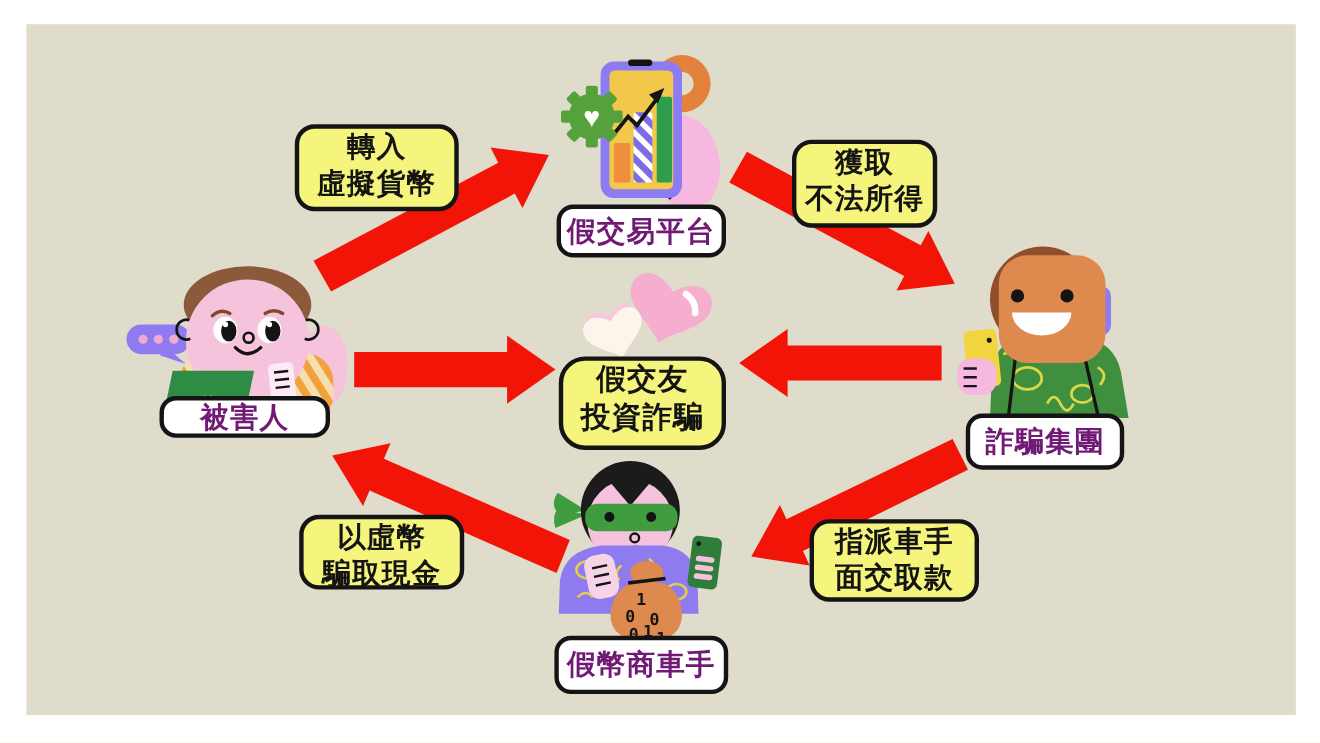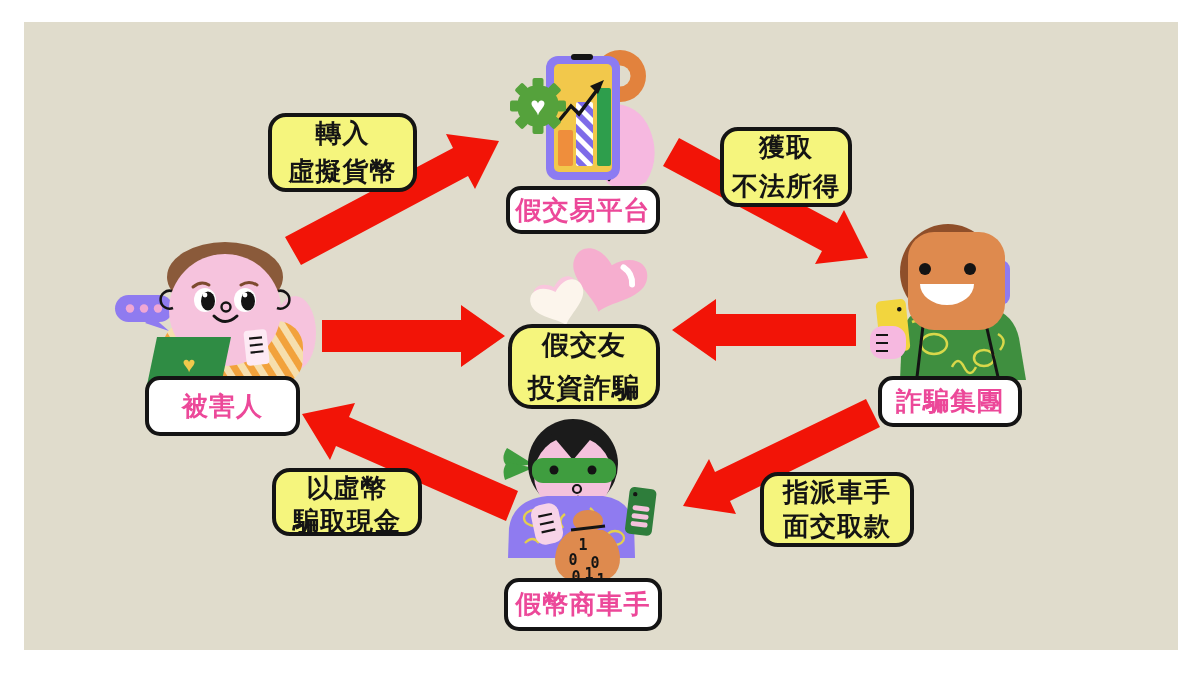--- a/index.html
+++ b/index.html
@@ -4,23 +4,23 @@
 <style>
   html,body{margin:0;padding:0;background:#fff;}
   .page{position:relative;width:1200px;height:675px;background:#fff;overflow:hidden;
         font-family:"Liberation Sans","DejaVu Sans",sans-serif;}
   .canvas{position:absolute;left:24px;top:22px;width:1154px;height:628px;background:#e0dccc;}
   .illu{position:absolute;}
   svg{display:block;}
   .arrows{position:absolute;left:0;top:0;width:1200px;height:675px;pointer-events:none;}
   .label{position:absolute;box-sizing:border-box;background:#fff;border:4px solid #141414;
          border-radius:15px;display:flex;align-items:center;justify-content:center;
-         font-weight:bold;font-size:26px;color:#ec4899;letter-spacing:1px;}
+         font-weight:bold;font-size:26px;color:#701a75;letter-spacing:1px;}
   .tag{position:absolute;box-sizing:border-box;background:#f5f57d;border:4px solid #141414;
-       border-radius:18px;display:flex;flex-direction:column;align-items:center;justify-content:space-between;
+       border-radius:18px;display:flex;flex-direction:column;align-items:center;justify-content:flex-start;
        font-weight:bold;font-size:26px;line-height:1.26;color:#141414;text-align:center;letter-spacing:1px;}
   .tag.center{font-size:27px;border-radius:24px;}
 </style>
 </head>
 <body>
 
 <div class="page">
   <div class="canvas" style="background: rgb(224, 220, 204);"></div>
 
   <svg width="0" height="0" style="position:absolute" aria-hidden="true">
@@ -196,21 +196,21 @@
 
   <svg class="arrows" id="arrows-svg" viewBox="0 0 1200 675">
       <polygon points="301,265 468,176 475,189 499,141 446,134 453,148 285,237" fill="#f21407"></polygon>
       <polygon points="663,166 822,251 815,264 868,258 844,210 837,223 679,138" fill="#f21407"></polygon>
       <polygon points="322,352 461,352 461,367 505,336 461,305 461,320 322,320" fill="#f21407"></polygon>
       <polygon points="856,314 716,314 716,299 672,330 716,361 716,346 856,346" fill="#f21407"></polygon>
       <polygon points="866,399 715,472 709,459 683,506 736,514 730,501 880,427" fill="#f21407"></polygon>
       <polygon points="518,491 349,417 355,403 302,414 330,460 336,446 506,521" fill="#f21407"></polygon>
     </svg>
 
-  <div class="label" style="left:145px;top:376px;width:155px;height:60px">
+  <div class="label" style="left:145px;top:360px;width:155px;height:38px">
       <span>被害人</span>
     </div>
   <div class="label" style="left:506px;top:186px;width:154px;height:48px">
       <span>假交易平台</span>
     </div>
   <div class="label" style="left:878px;top:376px;width:144px;height:51px">
       <span>詐騙集團</span>
     </div>
   <div class="label" style="left:504px;top:578px;width:158px;height:53px">
       <span>假幣商車手</span>
@@ -222,21 +222,21 @@
   </div>
 
   <div class="tag" style="left: 268px; top: 113px; width: 149px; height: 79px; background: rgb(245, 245, 125);">
     <div>轉入</div>
     <div>虛擬貨幣</div>
   </div>
   <div class="tag" style="left: 720px; top: 107px; width: 132px; height: 80px; background: rgb(245, 245, 125); margin-top: 20px;">
     <div>獲取</div>
     <div>不法所得</div>
   </div>
-  <div class="tag" style="left: 760px; top: 472px; width: 154px; height: 75px; background: rgb(245, 245, 125);">
+  <div class="tag" style="left: 736px; top: 472px; width: 154px; height: 75px; background: rgb(245, 245, 125);">
     <div>指派車手</div>
     <div>面交取款</div>
   </div>
   <div class="tag" style="left: 272px; top: 468px; width: 150px; height: 68px; background: rgb(245, 245, 125);">
     <div>以虛幣</div>
     <div>騙取現金</div>
   </div>
 </div>
 
 </body></html>

